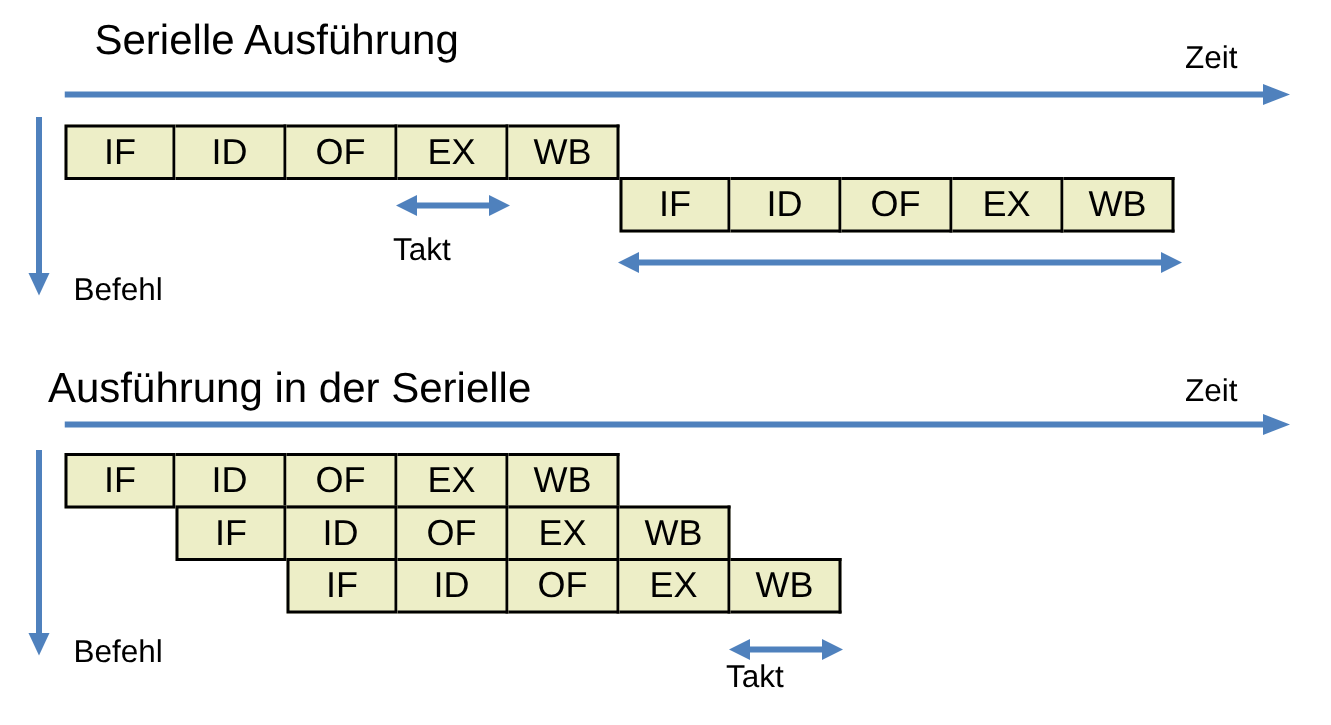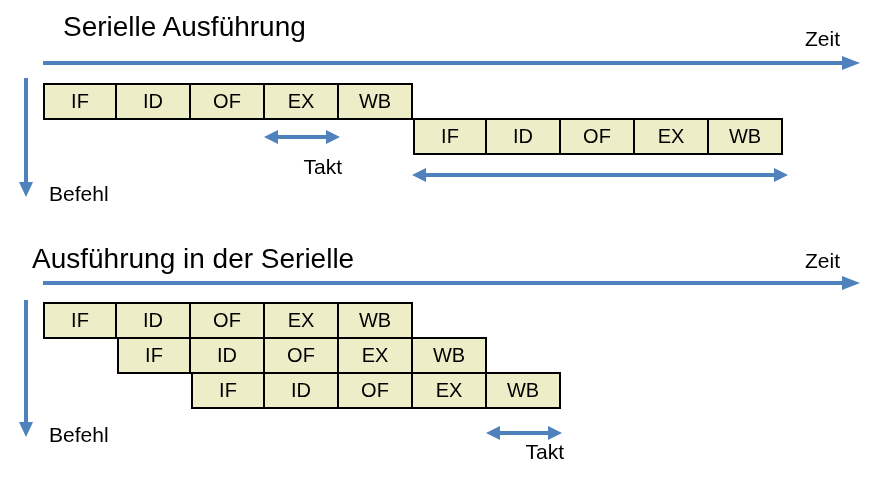--- a/index.html
+++ b/index.html
@@ -27,32 +27,32 @@
     line-height: 1.15;
     color: var(--text);
     white-space: nowrap;
   }
   .lbl {
     font-size: 21px;
     line-height: 1.1;
     color: var(--text);
     white-space: nowrap;
   }
-  .lbl.center { text-align: right; }
+  .lbl.center { text-align: left; }
   .row { display: flex; }
   .cell {
     width: 74px;
     height: 37px;
     background: var(--box-fill);
     border: 2px solid var(--box-border);
     border-left: none;
     display: flex;
     align-items: center;
     justify-content: center;
-    font-size: 20px;
+    font-size: 24px;
     color: var(--text);
   }
   .cell:first-child { border-left: 2px solid var(--box-border); }
   svg.arrow { display: block; color: var(--arrow); }
   svg.arrow line { stroke: currentColor; stroke-width: 4; }
   svg.arrow polygon { fill: currentColor; stroke: none; }
 </style>
 </head>
 <body>
 

